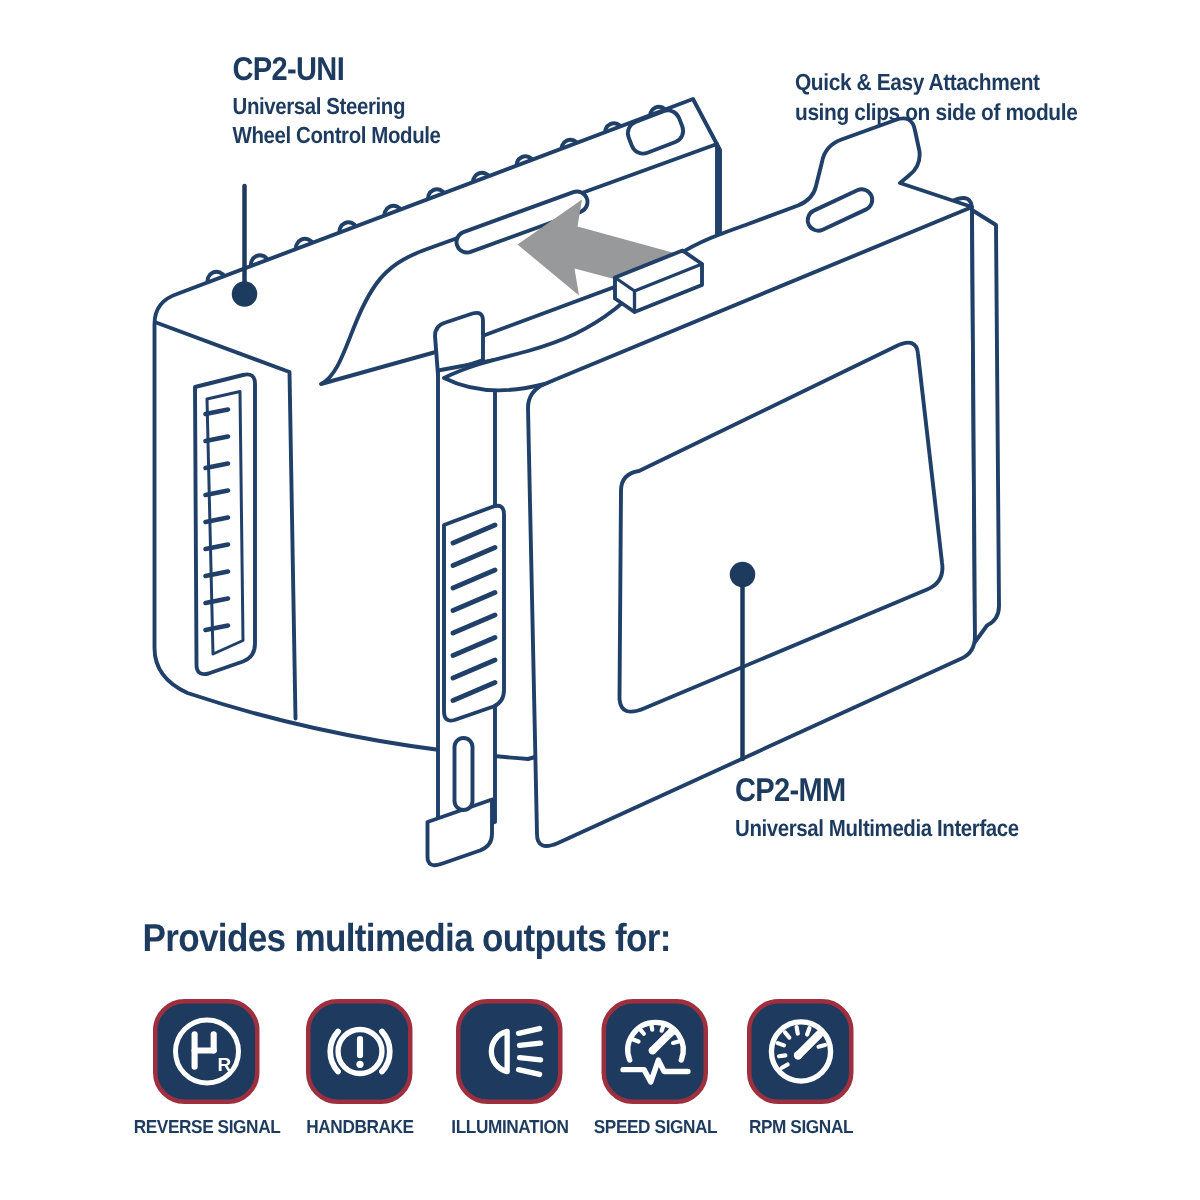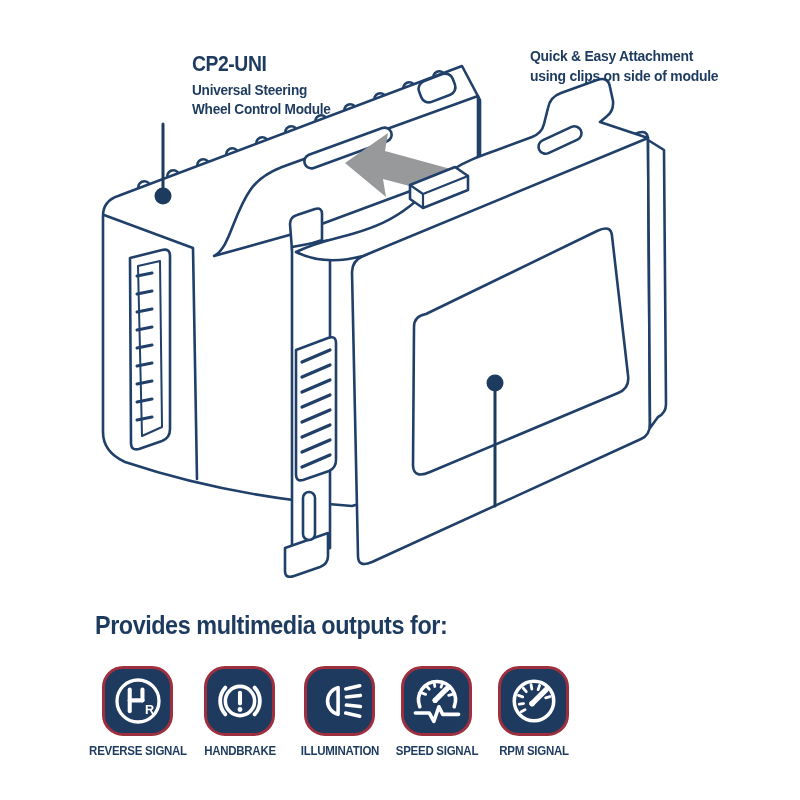--- a/index.html
+++ b/index.html
@@ -114,33 +114,37 @@
     </g>
 
     <g stroke="#1d3a5f">
       <line x1="163" y1="124" x2="163" y2="188" stroke-width="3"></line>
       <circle cx="163" cy="196" r="7.2" fill="#1d3a5f"></circle>
       <line x1="495" y1="391" x2="495" y2="506" stroke-width="3"></line>
       <circle cx="495" cy="383" r="7.2" fill="#1d3a5f"></circle>
     </g>
   </svg>
 
-  <div class="callout" style="left:155px;top:53px;margin-left:37px;">
+  <div class="callout" style="left:155px;top:35px;">
     <div class="title">CP2-UNI</div>
     <div class="sub">
       <div>Universal Steering</div>
       <div>Wheel Control Module</div>
     </div>
   </div>
 
   <div class="note" style="left:530px;top:46px;">
     <div>Quick &amp; Easy Attachment</div>
     <div>using clips on side of module</div>
   </div>
 
+  <div class="callout" style="left:490px;top:516px;">
+    <div class="title">CP2-MM</div>
+    <div class="sub">Universal Multimedia Interface</div>
+  </div>
 
   <div class="heading">Provides multimedia outputs for:</div>
 
   <div class="badge" style="left:102px;">
     <svg viewBox="0 0 44 44" fill="none" stroke="#ffffff" stroke-linecap="round">
       <circle cx="22" cy="22" r="16.5" stroke-width="2.6"></circle>
       <line x1="15.5" y1="13" x2="15.5" y2="30" stroke-width="3.2"></line>
       <line x1="15.5" y1="21.5" x2="25.5" y2="21.5" stroke-width="3.2"></line>
       <line x1="25.5" y1="13" x2="25.5" y2="21.5" stroke-width="3.2"></line>
       <text x="27.5" y="32" font-size="10" font-weight="bold" fill="#ffffff" stroke="none" font-family="Liberation Sans, sans-serif">R</text>

